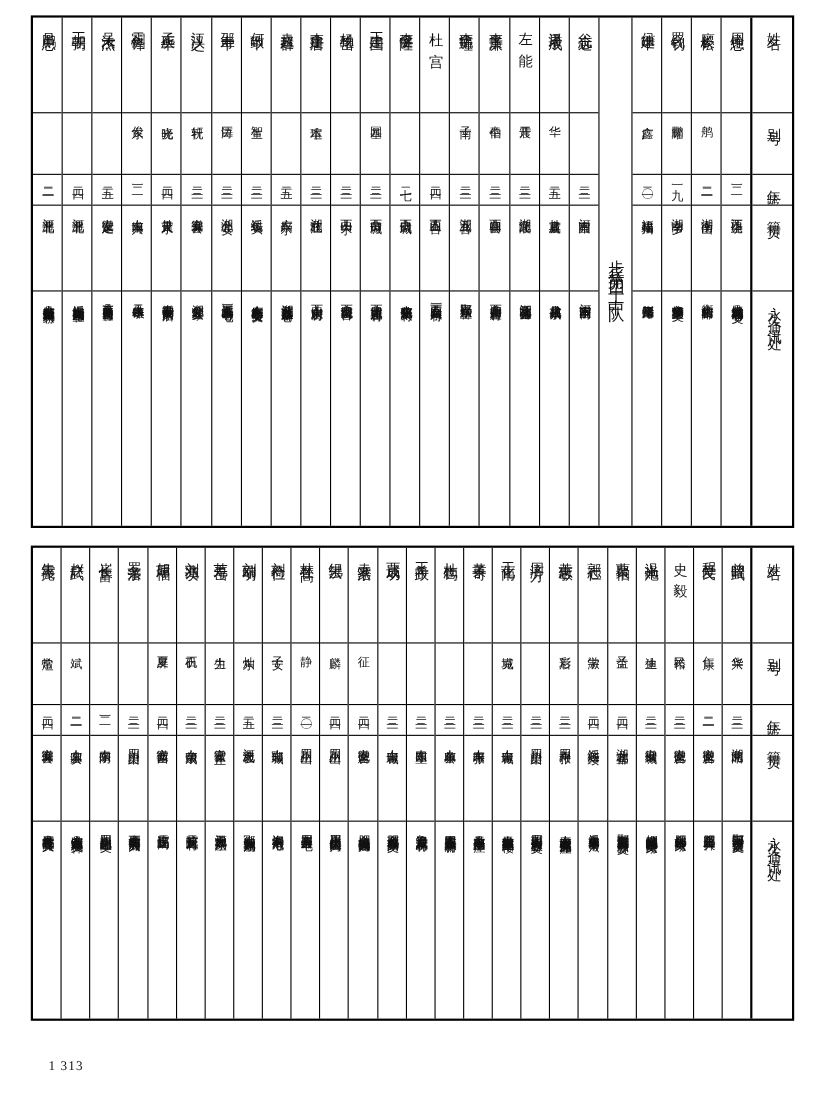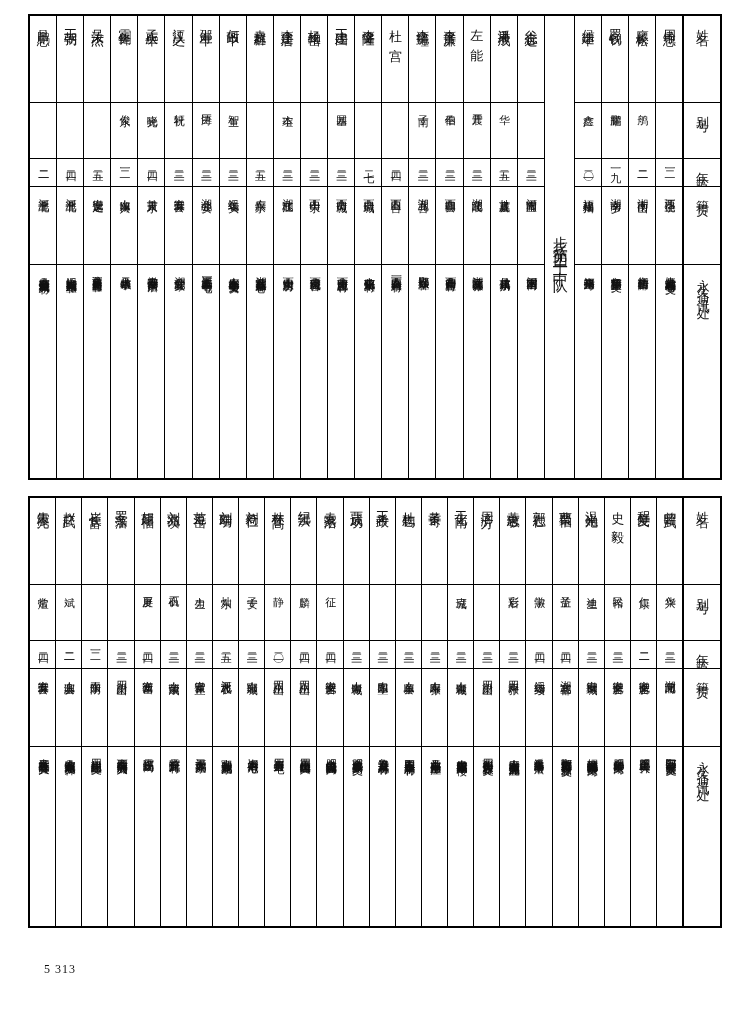--- a/index.html
+++ b/index.html
@@ -969,14 +969,14 @@
         </div>
         <div class="cell c-origin">
           <span class="vtext">籍贯</span>
         </div>
         <div class="cell c-addr">
           <span class="vtext">永久通讯处</span>
         </div>
       </div>
     </div>
 
-  <div class="folio">5 313</div>
+  <div class="folio">1 313</div>
 </div>
 
 </body></html>

